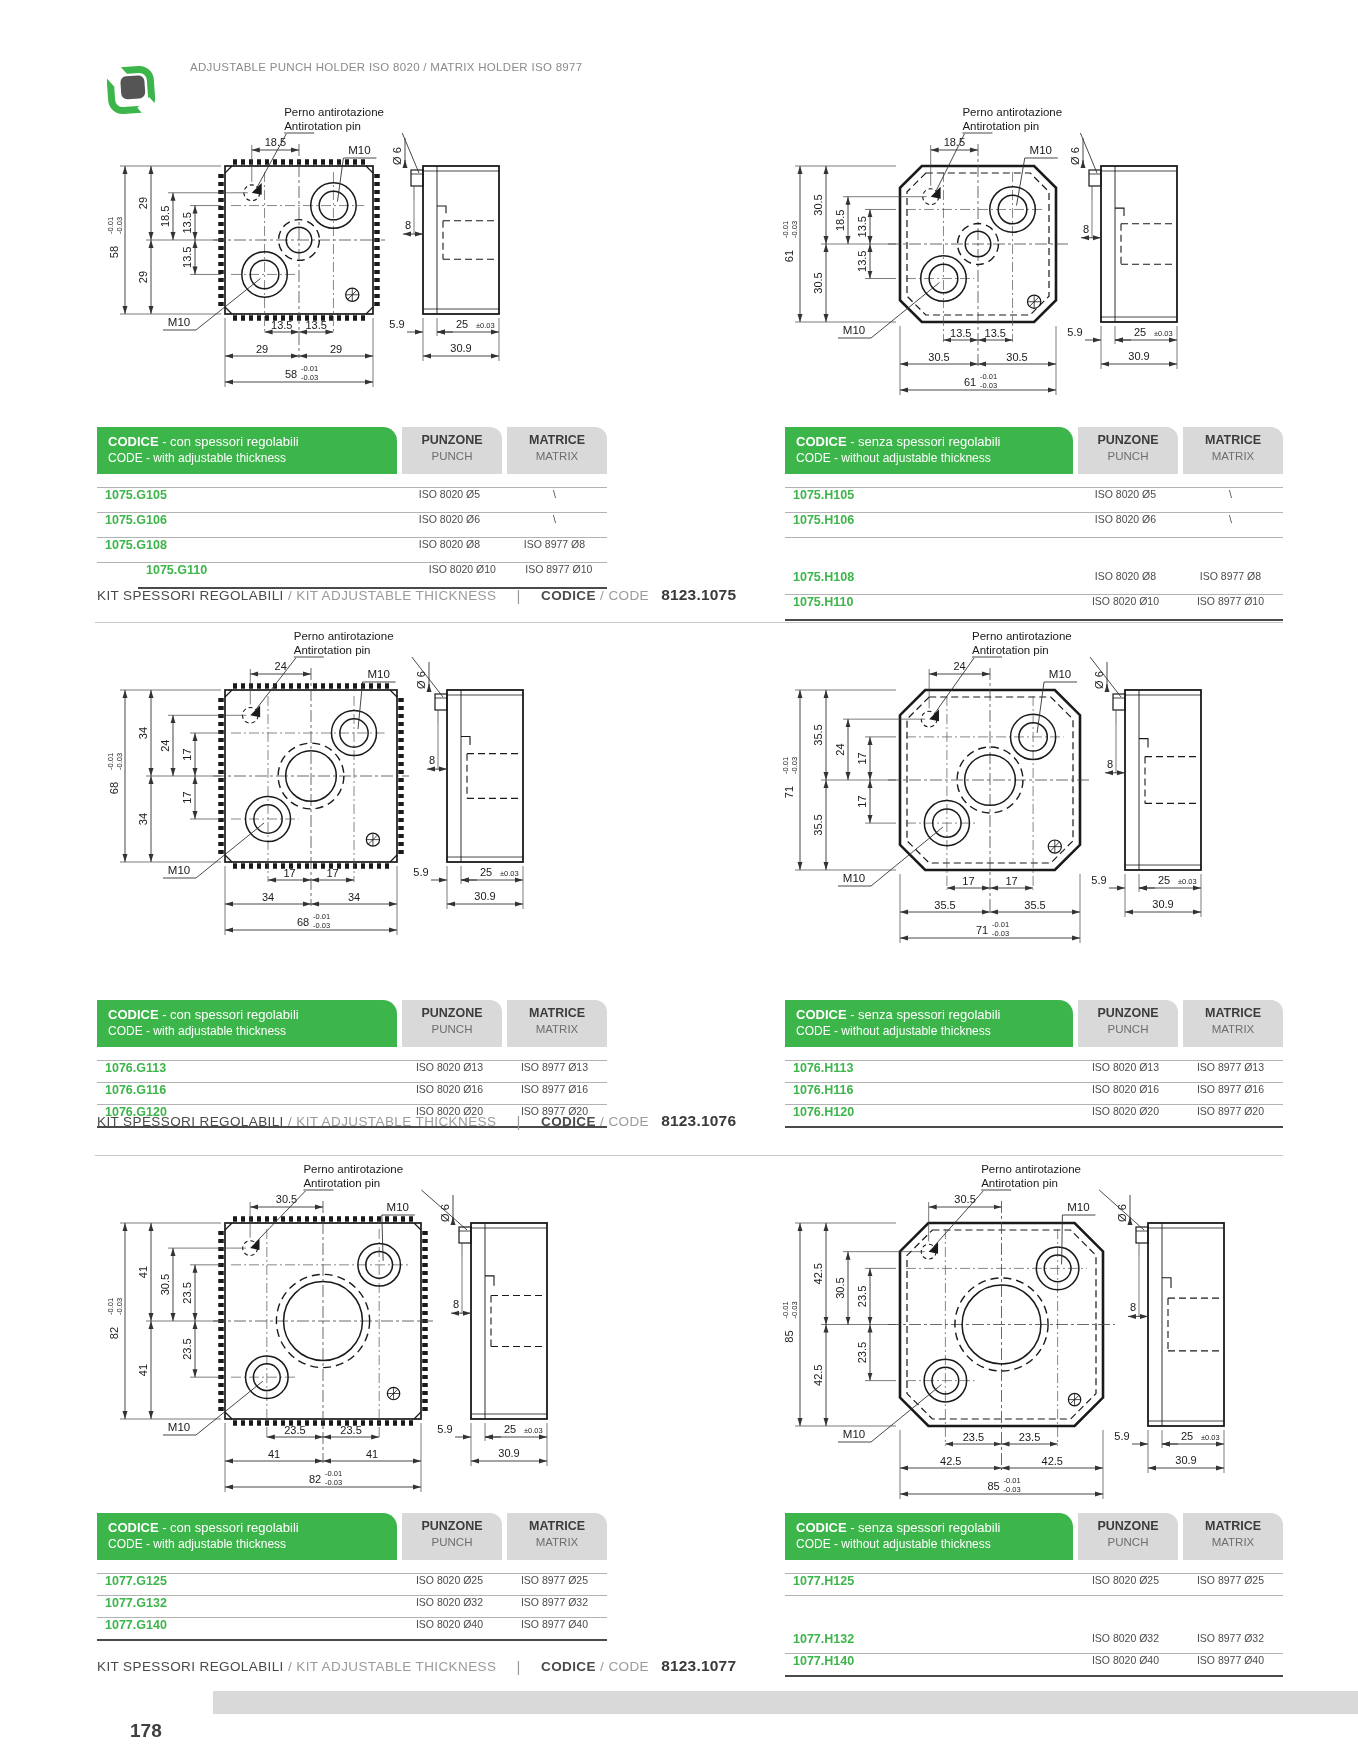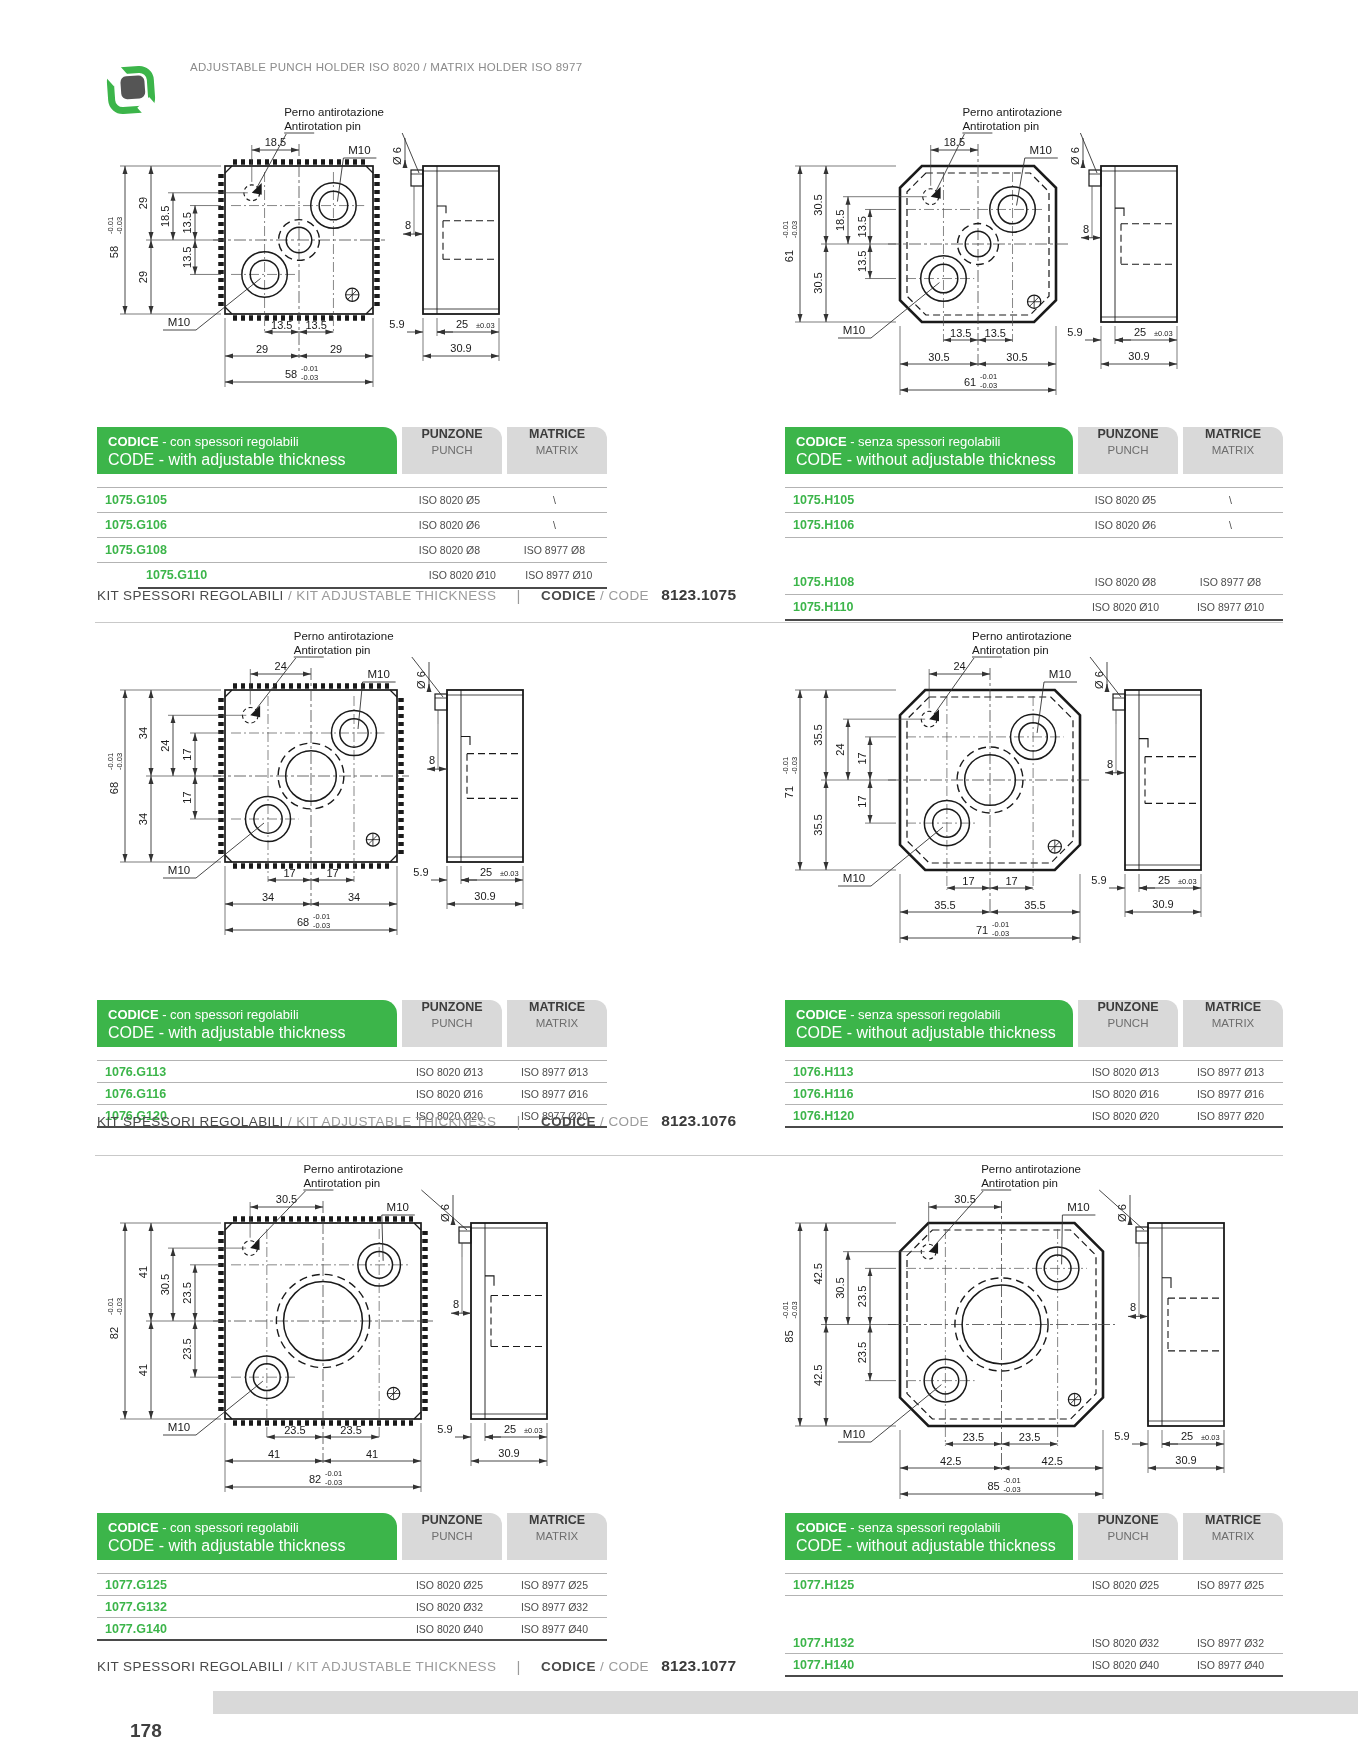--- a/index.html
+++ b/index.html
@@ -7,26 +7,26 @@
   .abs{position:absolute;}
   
   .page-title{font-size:21px;font-weight:bold;color:#33b24a;letter-spacing:0.2px;}
   .page-subtitle{font-size:11.5px;color:#8b8b8b;letter-spacing:0.3px;margin-top:3px;}
   
   .ptable{position:absolute;}
   .thead{display:flex;align-items:stretch;height:47px;}
   .hgreen{background:#3cb54a;color:#fff;border-radius:0 14px 0 0;padding:7px 10px 0 11px;box-sizing:border-box;}
   .hgreen .l1{font-size:13px;}
   .hgreen .l1 b{font-weight:bold;}
-  .hgreen .l2{font-size:16px;margin-top:2px;font-weight:normal;}
-  .hcol{background:#d9d9d9;border-radius:0 12px 0 0;margin-left:5px;text-align:center;padding-top:0;box-sizing:border-box;}
+  .hgreen .l2{font-size:12px;margin-top:2px;font-weight:normal;}
+  .hcol{background:#d9d9d9;border-radius:0 12px 0 0;margin-left:5px;text-align:center;padding-top:6px;box-sizing:border-box;}
   .hcol .c1{font-size:12.5px;font-weight:bold;color:#3c3c3c;}
   .hcol .c2{font-size:11.5px;color:#6e6e6e;margin-top:3px;}
   .rows{margin-top:13px;border-top:1px solid #b3b3b3;}
-  .trow{display:flex;align-items:center;border-bottom:1px solid #b3b3b3;}
+  .trow{display:flex;align-items:flex-start;border-bottom:1px solid #b3b3b3;}
   .trow:last-child{border-bottom:2px solid #4a4a4a;}
   .c-code{font-weight:bold;color:#3cb54a;font-size:12.5px;padding-left:8px;box-sizing:border-box;}
   .c-val{font-size:10.5px;color:#4c4c4c;text-align:center;}
   
   .kit{position:absolute;font-size:13.5px;color:#4a4a4a;letter-spacing:0.4px;white-space:nowrap;}
   .kit .lt{color:#4a4a4a;}
   .kit .en{color:#9b9b9b;}
   .kit .sep{color:#9b9b9b;margin:0 16px;font-size:15px;vertical-align:-1px;}
   .kit .code-num{font-weight:bold;font-size:15.5px;color:#3a3a3a;margin-left:8px;letter-spacing:0.2px;}
   .hsep{position:absolute;left:95px;width:1188px;border-top:1.5px solid #c9c9c9;}

